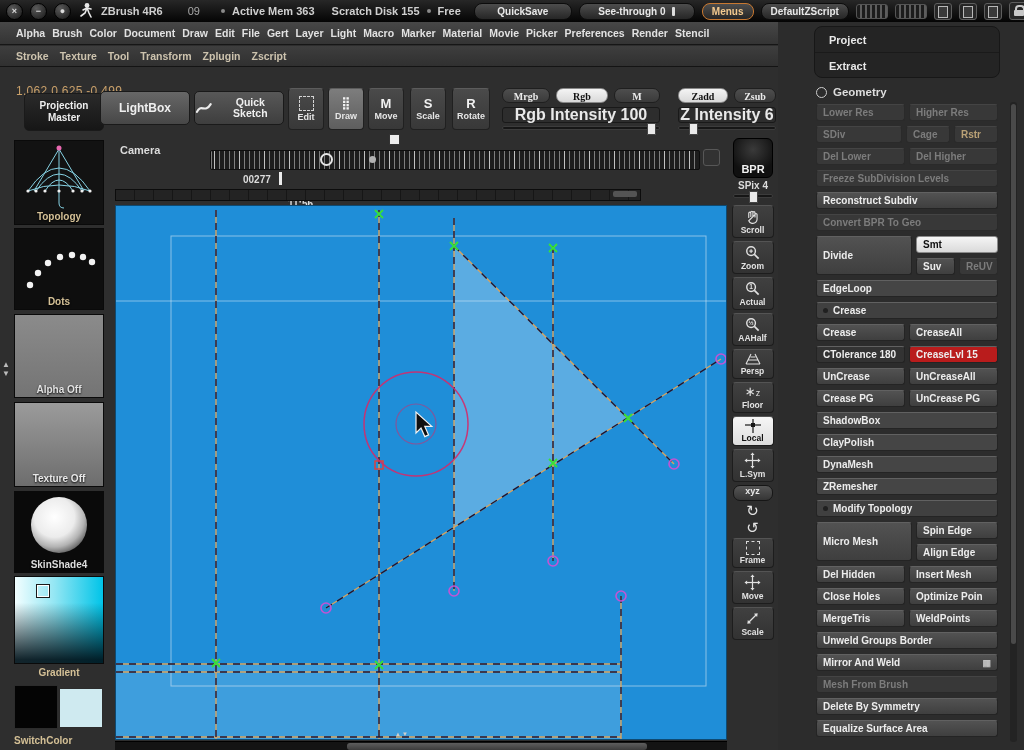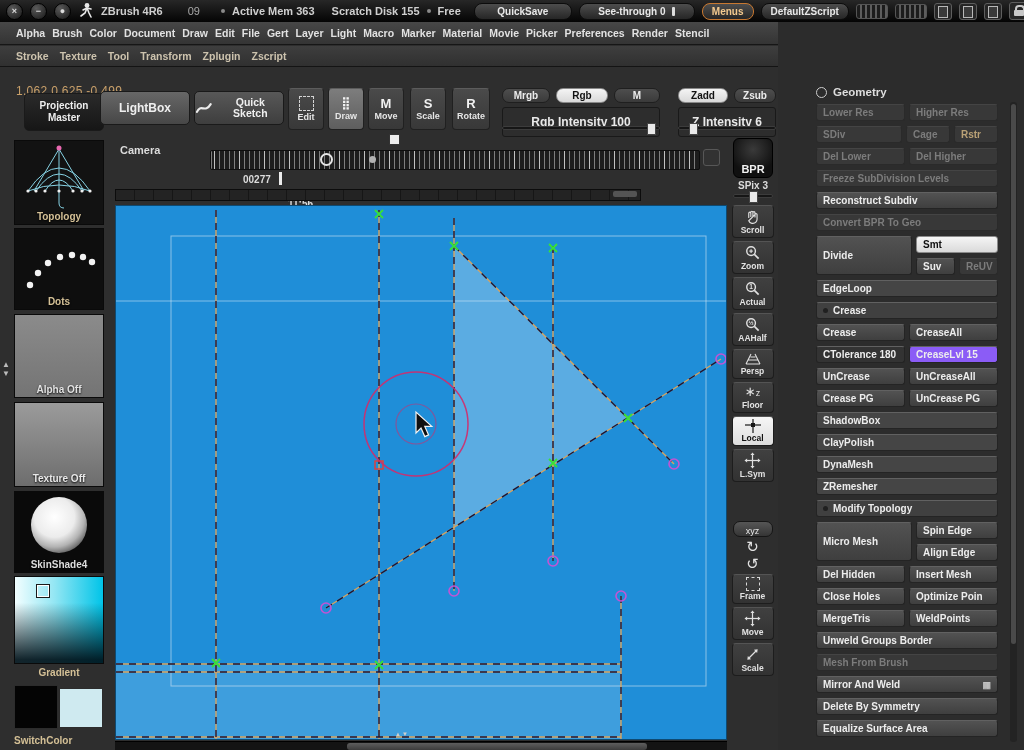--- a/index.html
+++ b/index.html
@@ -52,24 +52,24 @@
     display:flex;align-items:center;justify-content:center;text-align:center;
     font-weight:bold;color:#efefef;}
   .tool-tile{position:absolute;background:linear-gradient(#4a4a4a,#383838);
     border:1px solid #202020;border-top-color:#5c5c5c;border-radius:4px;
     display:flex;flex-direction:column;align-items:center;justify-content:center;gap:1px;}
   .tool-tile.selected{background:linear-gradient(#7d7d7d,#5e5e5e);}
   .tile-lbl{font-size:9px;font-weight:bold;color:#e6e6e6;}
   .letter-ico{font-size:13px;font-weight:bold;color:#f2f2f2;line-height:13px;}
   .mini-btn{position:absolute;height:15px;border-radius:7px;background:linear-gradient(#4e4e4e,#3a3a3a);
     border:1px solid #1f1f1f;color:#ececec;font-size:10px;font-weight:bold;
-    display:flex;align-items:center;justify-content:center;box-sizing:border-box;}
+    display:flex;align-items:flex-end;justify-content:center;box-sizing:border-box;font-family:Liberation Serif, serif;}
   .mini-btn.on{background:linear-gradient(#f4f4f4,#d9d9d9);color:#111;border-color:#888;}
-  .slider-bar{position:absolute;height:30px;background:#2d2d2d;border:1px solid #191919;border-radius:3px;
-    color:#e9e9e9;font-size:12px;font-weight:bold;display:flex;align-items:center;justify-content:center;box-sizing:border-box;}
+  .slider-bar{position:absolute;height:16px;background:#2d2d2d;border:1px solid #191919;border-radius:3px;
+    color:#e9e9e9;font-size:16px;font-weight:bold;display:flex;align-items:center;justify-content:center;box-sizing:border-box;}
   .groove{position:absolute;height:4px;background:#161616;border:1px solid #3c3c3c;border-radius:2px;box-sizing:border-box;}
   .knob{position:absolute;top:-4px;width:7px;height:10px;background:#e9e9e9;border:1px solid #444;border-radius:1px;}
 
   
   .ruler{left:210px;top:150px;width:488px;height:18px;background:#1d1d1d;border:1px solid #0d0d0d;border-radius:2px;
     background-image:repeating-linear-gradient(90deg,#c2c2c2 0 1px,transparent 1px 25px),
                      repeating-linear-gradient(90deg,#7e7e7e 0 1px,transparent 1px 5px);
     background-position:3px 0;}
   .ring-knob{left:320px;top:153px;width:9px;height:9px;border:2px solid #e6e6e6;border-radius:50%;background:transparent;}
   .dot-knob{left:369px;top:156px;width:7px;height:7px;background:#b2b2b2;border-radius:50%;}
@@ -99,21 +99,21 @@
 
   
   #rightcol{left:727px;top:205px;width:51px;height:545px;display:flex;flex-direction:column;align-items:center;gap:3px;overflow:hidden;}
   .rc-tile{width:42px;background:linear-gradient(#404040,#323232);border:1px solid #1d1d1d;border-top-color:#545454;
     border-radius:4px;display:flex;flex-direction:column;align-items:center;justify-content:center;padding:2px 0;box-sizing:border-box;}
   .rc-lbl{font-size:8.5px;font-weight:bold;color:#e2e2e2;}
   .rc-tile.white{background:linear-gradient(#f6f6f6,#ddd);}
   .rc-tile.white .rc-lbl{color:#111;}
   .rc-glyph{font-size:13px;color:#e2e2e2;line-height:14px;}
   .rc-pill{width:38px;height:14px;border-radius:7px;background:linear-gradient(#565656,#353535);border:1px solid #161616;
-    display:flex;align-items:flex-end;justify-content:center;font-size:9px;font-weight:normal;color:#e8e8e8;margin-top:36px;}
+    display:flex;align-items:flex-start;justify-content:center;font-size:9px;font-weight:bold;color:#e8e8e8;}
   .frame-ico{width:12px;height:12px;border:1px dashed #d8d8d8;}
 
   
   #rightpanel{left:778px;top:22px;width:246px;height:728px;background:#2c2c2c;}
   #rp-top{left:36px;top:4px;width:186px;height:52px;background:#242424;border:1px solid #171717;border-radius:8px;box-sizing:border-box;}
   .rp-toprow{height:25px;display:flex;align-items:center;padding-left:14px;font-size:11px;font-weight:bold;color:#e8e8e8;}
   .rp-toprow + .rp-toprow{border-top:1px solid #1a1a1a;}
   #rp-sechdr{left:38px;top:64px;display:flex;align-items:center;gap:6px;}
   .sec-ico{width:9px;height:9px;border:1.5px solid #cdcdcd;border-radius:50%;}
   .sec-title{font-size:11.5px;font-weight:bold;color:#dedede;}
@@ -276,21 +276,21 @@
 <span class="abs tl-text" style="left:243px;top:174px;">00277</span>
 <div class="abs tl-cursor"></div>
 <span class="abs tl-text" style="left:288px;top:174px;margin-top:24px;">11:56</span>
 <div class="abs mini-sq"></div>
 <div class="abs topstrip">
   <div class="topstrip-handle"></div>
 </div>
 <div class="abs" id="bpr">
   <span>BPR</span>
 </div>
-<span class="abs tl-text" style="left:733px;top:180px;width:40px;text-align:center;">SPix 3</span>
+<span class="abs tl-text" style="left:733px;top:180px;width:40px;text-align:center;">SPix 4</span>
 <div class="abs groove" style="left:733px;top:194px;width:40px;">
   <div class="knob" style="left:15px;"></div>
 </div>
 
 <div class="abs edge-arrows">▲<br>▼</div>
 <div class="abs" id="leftbar">
 
   <div class="lb-tile" style="top:5px;height:85px;background:#121212;">
     <svg width="88" height="70" viewBox="0 0 88 70">
       <g stroke="#86d2e4" stroke-width="1" fill="none">
@@ -527,20 +527,28 @@
   <div class="rc-tile">
     <svg width="17" height="17" viewBox="0 0 18 18">
       <line x1="5" y1="13" x2="13" y2="5" stroke="#e0e0e0" stroke-width="1.3"></line>
       <path d="M14.5 3.5 l-0.6 4 l-3.4 -3.4 Z M3.5 14.5 l0.6 -4 l3.4 3.4 Z" fill="#e0e0e0"></path>
     </svg>
     <span class="rc-lbl">Scale</span>
   </div>
 </div>
 
 <div class="abs" id="rightpanel">
+  <div class="abs" id="rp-top">
+    <div class="rp-toprow">
+      <span>Project</span>
+    </div>
+    <div class="rp-toprow">
+      <span>Extract</span>
+    </div>
+  </div>
 
   <div class="abs" id="rp-sechdr">
     <span class="sec-ico"></span>
     <span class="sec-title">Geometry</span>
   </div>
 
   <div class="abs" id="rp-body">
     <div class="rp-row">
       <div class="rp-btn dim">
           <span>Lower Res</span>
@@ -617,21 +625,21 @@
           <span>Crease</span>
         </div>
       <div class="rp-btn">
           <span>CreaseAll</span>
         </div>
     </div>
     <div class="rp-row">
       <div class="rp-btn" style="background:#333;">
           <span>CTolerance 180</span>
         </div>
-      <div class="rp-btn" style="background:#8b5cf6;">
+      <div class="rp-btn" style="background:#b91c1c;">
           <span>CreaseLvl 15</span>
         </div>
     </div>
     <div class="rp-row">
       <div class="rp-btn">
           <span>UnCrease</span>
         </div>
       <div class="rp-btn">
           <span>UnCreaseAll</span>
         </div>
@@ -706,31 +714,31 @@
       <div class="rp-btn">
           <span>WeldPoints</span>
         </div>
     </div>
     <div class="rp-row">
       <div class="rp-btn">
           <span>Unweld Groups Border</span>
         </div>
     </div>
     <div class="rp-row">
-      <div class="rp-btn dim">
-          <span>Mesh From Brush</span>
-        </div>
-    </div>
-    <div class="rp-row">
       <div class="rp-btn">
         <span>Mirror And Weld</span>
         <span class="mini-ico">▦</span>
       </div>
     </div>
     <div class="rp-row">
+      <div class="rp-btn dim">
+          <span>Mesh From Brush</span>
+        </div>
+    </div>
+    <div class="rp-row">
       <div class="rp-btn">
           <span>Delete By Symmetry</span>
         </div>
     </div>
     <div class="rp-row">
       <div class="rp-btn">
           <span>Equalize Surface Area</span>
         </div>
     </div>
   </div>

